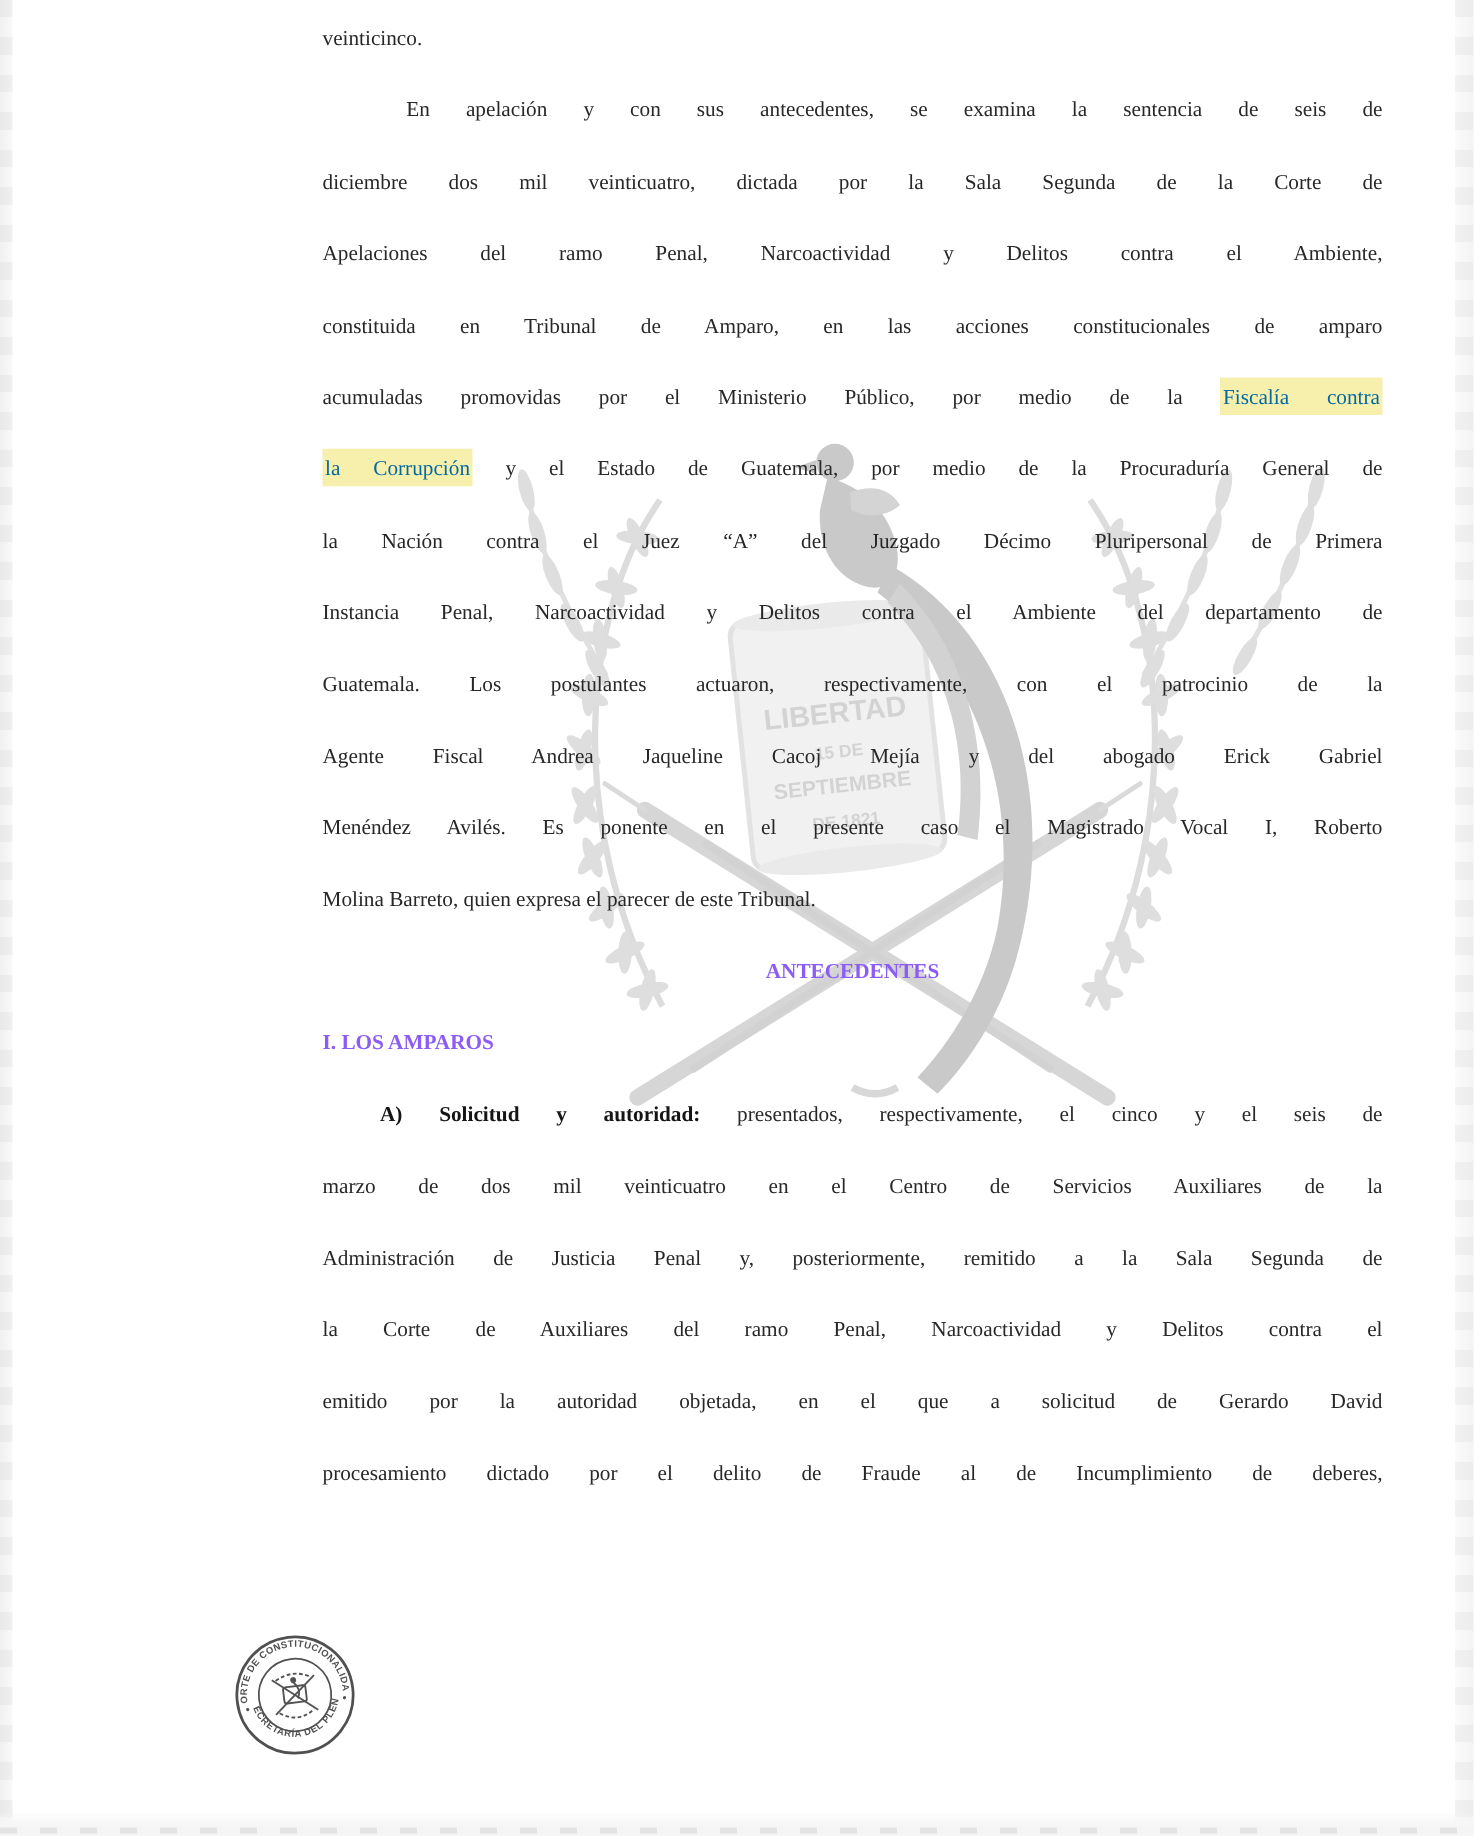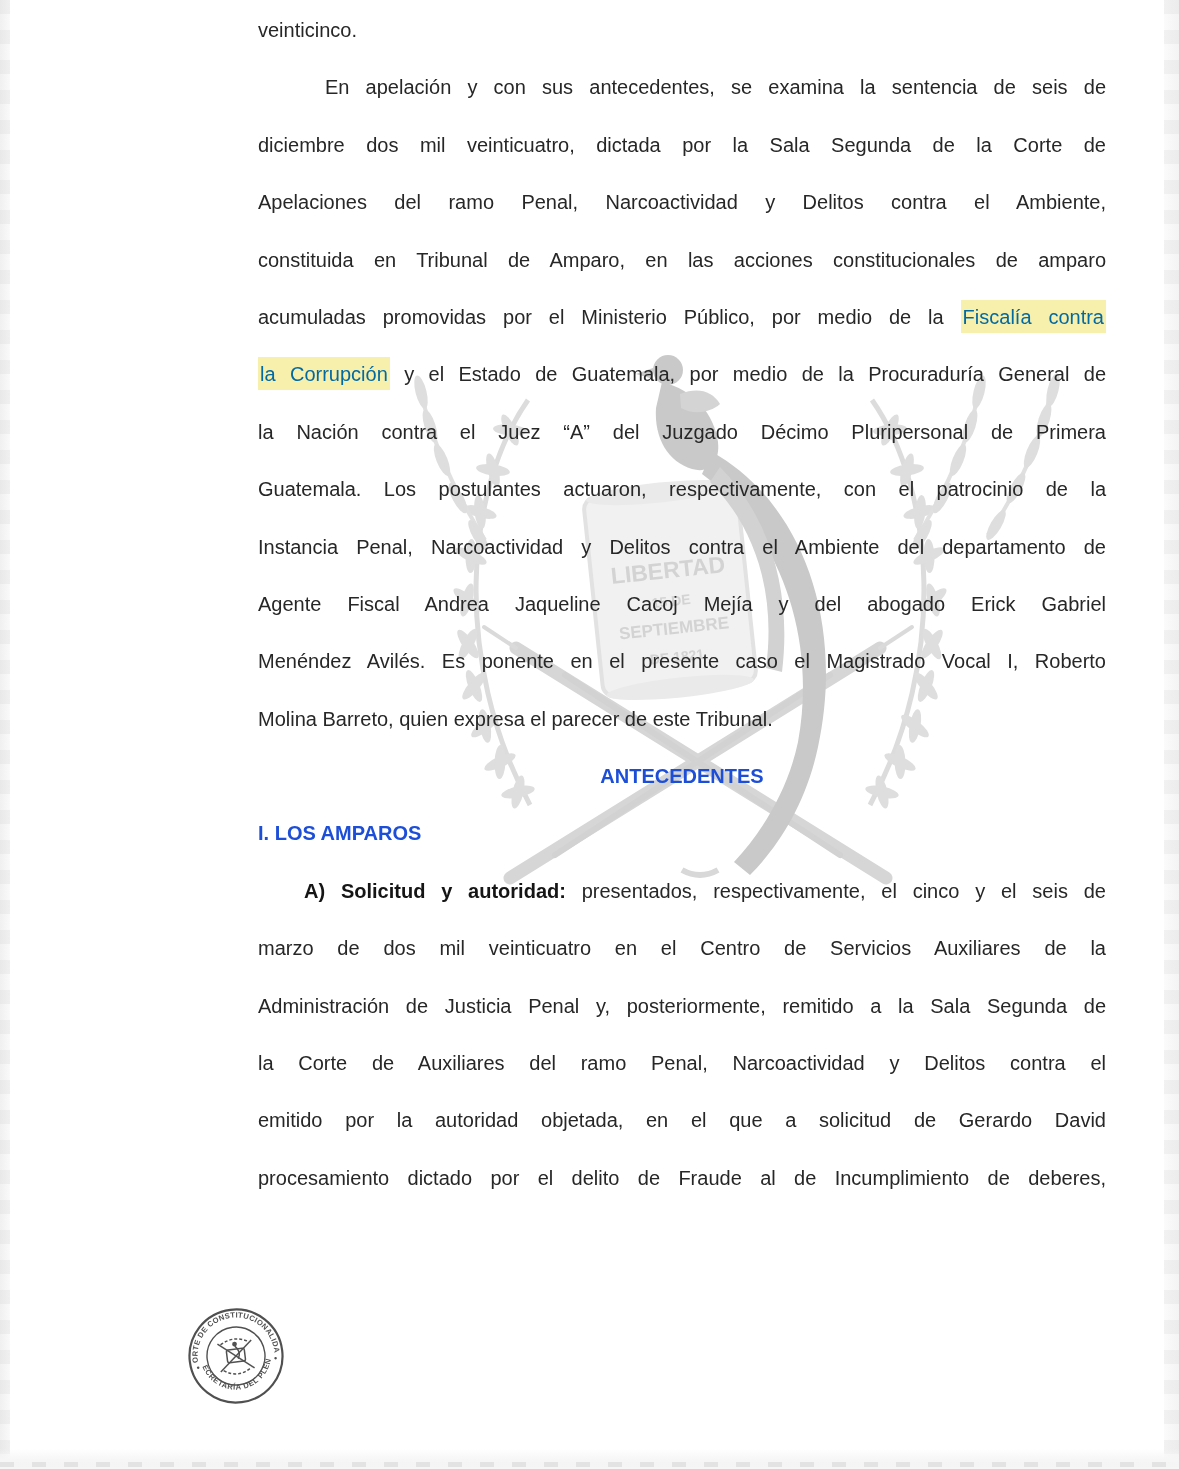--- a/index.html
+++ b/index.html
@@ -33,30 +33,30 @@
     background:repeating-linear-gradient(90deg,#e3e3e3 0 14px, rgba(243,243,243,.4) 14px 32px);
   }
   
   .watermark{
     position:absolute;left:390px;top:330px;width:700px;height:560px;
     z-index:0;pointer-events:none;
   }
   
   .textcol{
     position:absolute;left:258px;top:2px;width:848px;z-index:2;
-    font-size:20px;color:#272727;
+    font-size:17px;color:#272727;font-family:Liberation Serif, serif;
   }
   .line{
     height:57.4px;line-height:57.4px;
     text-align:justify;text-align-last:justify;
     white-space:normal;overflow:visible;
   }
   .line.left{text-align:left;text-align-last:left;}
   .line.center{text-align:center;text-align-last:center;}
-  .line.bold{font-weight:700;color:#1d4ed8;}
+  .line.bold{font-weight:700;color:#8b5cf6;}
   .line.indent{text-indent:67px;}
   .line b{font-weight:700;color:#151515;margin-left:46px;}
   .line mark{
     background:#f7f0ad;
     color:#0369a1;
     padding:6px 2px 5px;
   }
   
   .seal{
     position:absolute;left:186px;top:1306px;width:100px;height:100px;z-index:3;
@@ -159,22 +159,22 @@
 
   <div class="textcol" id="textcol">
       <div class="line left">veinticinco.</div>
       <div class="line indent">En apelación y con sus antecedentes, se examina la sentencia de seis de</div>
       <div class="line">diciembre dos mil veinticuatro, dictada por la Sala Segunda de la Corte de</div>
       <div class="line">Apelaciones del ramo Penal, Narcoactividad y Delitos contra el Ambiente,</div>
       <div class="line">constituida en Tribunal de Amparo, en las acciones constitucionales de amparo</div>
       <div class="line">acumuladas promovidas por el Ministerio Público, por medio de la <mark>Fiscalía contra</mark></div>
       <div class="line"><mark>la Corrupción</mark> y el Estado de Guatemala, por medio de la Procuraduría General de</div>
       <div class="line">la Nación contra el Juez “A” del Juzgado Décimo Pluripersonal de Primera</div>
+      <div class="line">Instancia Penal, Narcoactividad y Delitos contra el Ambiente del departamento de</div>
       <div class="line">Guatemala. Los postulantes actuaron, respectivamente, con el patrocinio de la</div>
-      <div class="line">Instancia Penal, Narcoactividad y Delitos contra el Ambiente del departamento de</div>
       <div class="line">Agente Fiscal Andrea Jaqueline Cacoj Mejía y del abogado Erick Gabriel</div>
       <div class="line">Menéndez Avilés. Es ponente en el presente caso el Magistrado Vocal I, Roberto</div>
       <div class="line left">Molina Barreto, quien expresa el parecer de este Tribunal.</div>
       <div class="line center bold">ANTECEDENTES</div>
       <div class="line left bold">I. LOS AMPAROS</div>
       <div class="line"><b>A) Solicitud y autoridad:</b> presentados, respectivamente, el cinco y el seis de</div>
       <div class="line">marzo de dos mil veinticuatro en el Centro de Servicios Auxiliares de la</div>
       <div class="line">Administración de Justicia Penal y, posteriormente, remitido a la Sala Segunda de</div>
       <div class="line">la Corte de Auxiliares del ramo Penal, Narcoactividad y Delitos contra el</div>
       <div class="line">emitido por la autoridad objetada, en el que a solicitud de Gerardo David</div>

